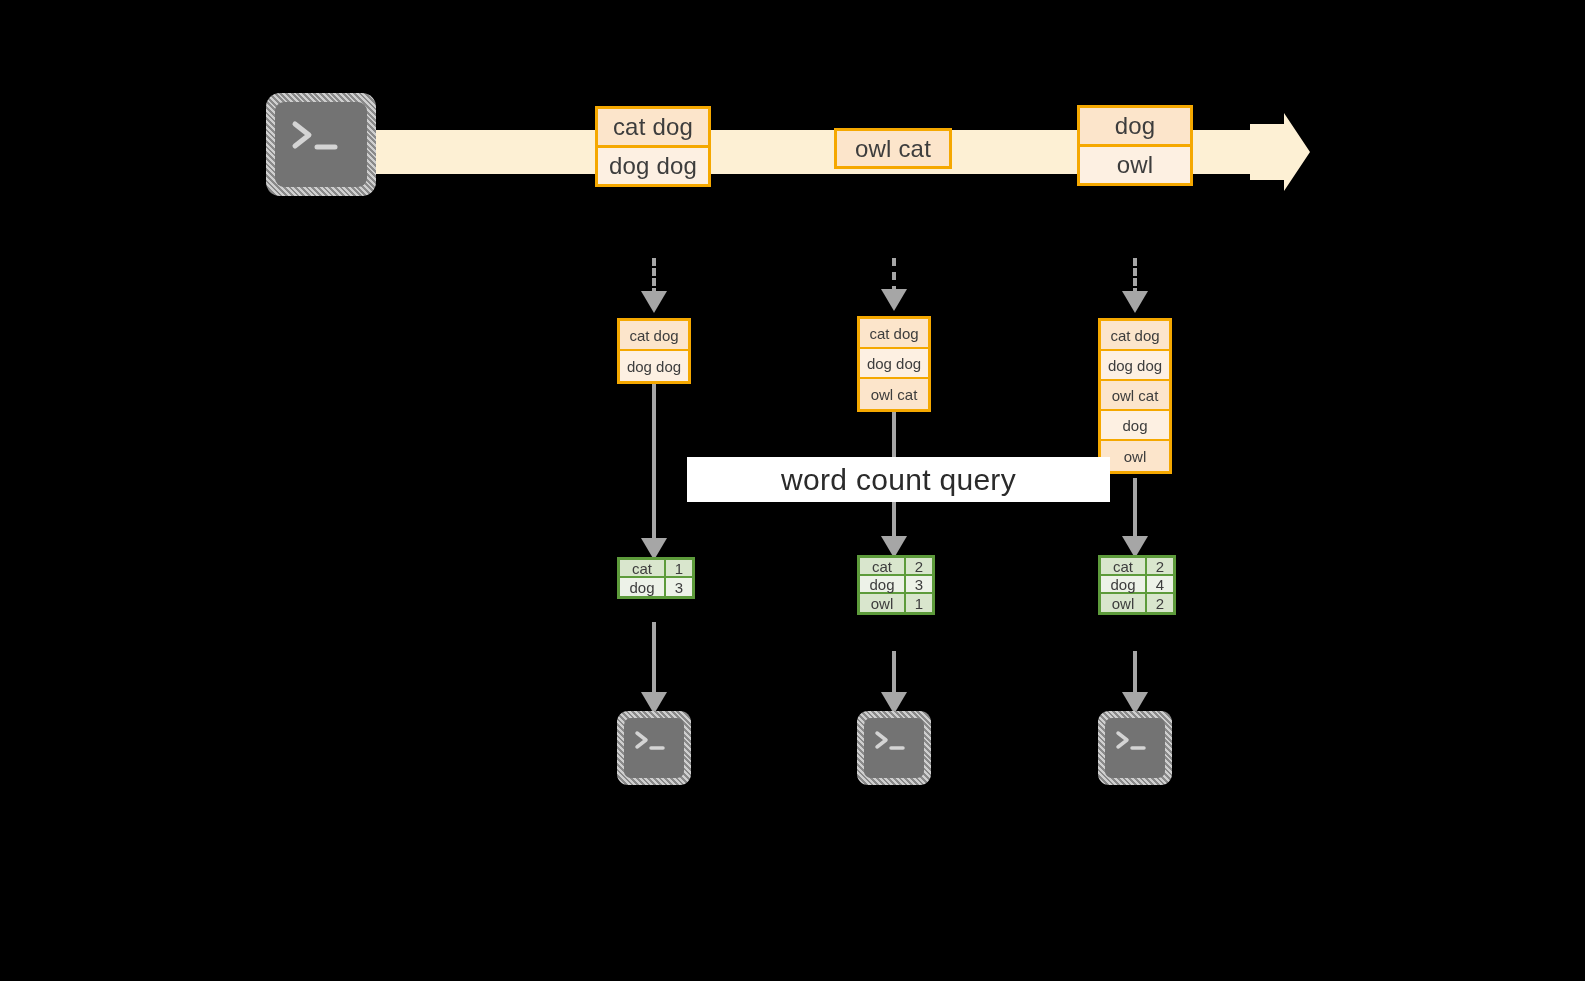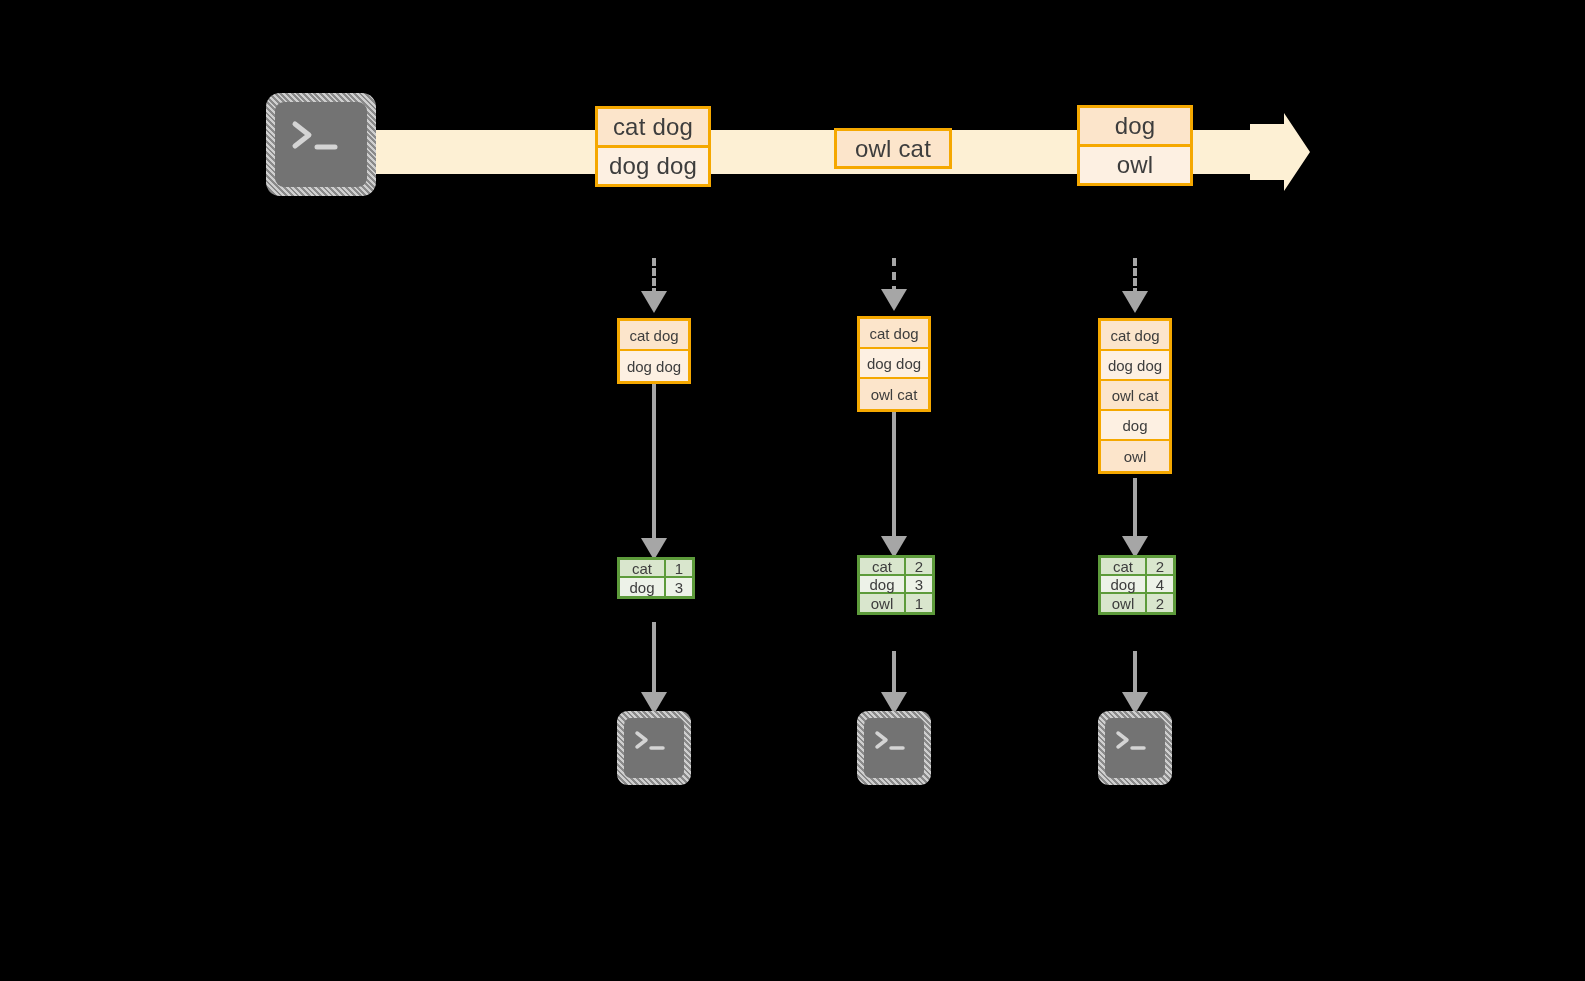--- a/index.html
+++ b/index.html
@@ -301,14 +301,15 @@
 
   <div class="terminal small" style="left:1098px; top:711px; width:74px; height:74px;">
     <div class="face">
       <svg width="60" height="60" viewBox="0 0 60 60">
         <path d="M13 15 L22 22 L13 29" stroke="#d4d4d4" stroke-width="3.5" fill="none" stroke-linecap="round" stroke-linejoin="round"></path>
         <line x1="27" y1="30" x2="39" y2="30" stroke="#d4d4d4" stroke-width="3.5" stroke-linecap="round"></line>
       </svg>
     </div>
   </div>
 
+  <div id="query-label" style="left:687px; top:457px; width:423px; height:45px;">word count query</div>
 
 </div>
 
 </body></html>

